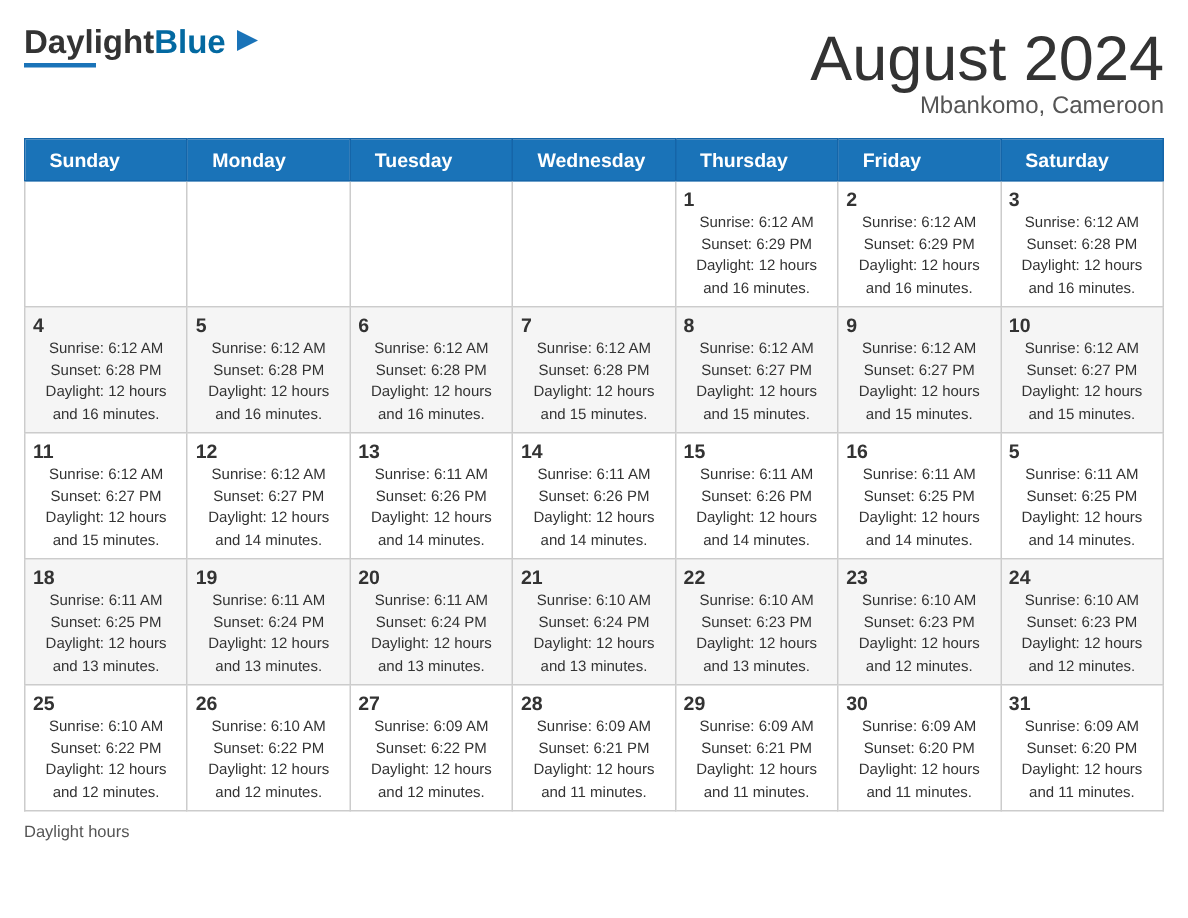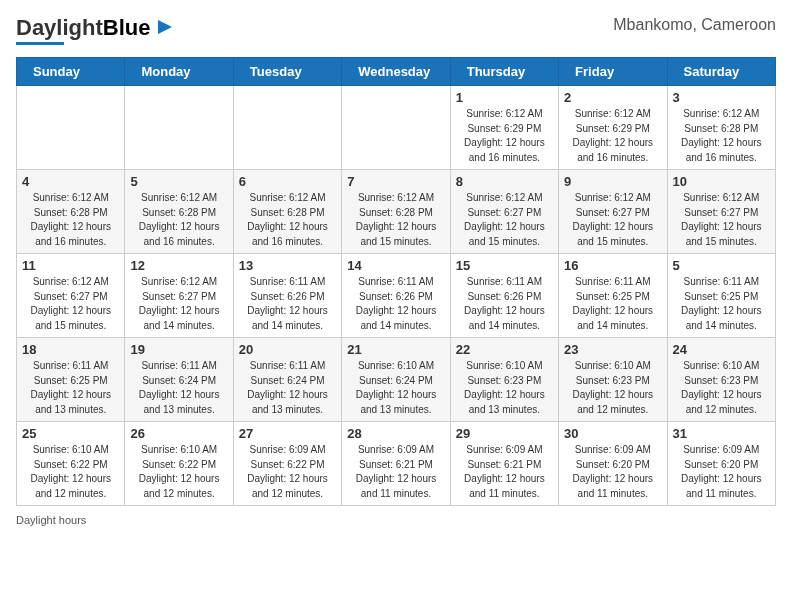--- a/index.html
+++ b/index.html
@@ -20,21 +20,21 @@
       display: flex;
       flex-direction: column;
       align-items: flex-start;
     }
     .logo-text {
       font-size: 22px;
       font-weight: bold;
       color: #333;
       line-height: 1.1;
     }
-    .logo-text span.blue { color: #000000; }
+    .logo-text span.blue { color: #0369a1; }
     .title-block {
       text-align: right;
     }
     .main-title {
       font-size: 42px;
       font-weight: normal;
       color: #333;
       line-height: 1.1;
     }
     .subtitle {
@@ -101,20 +101,21 @@
       <span class="logo-text">
         <span style="color:#333;">Daylight</span><span class="blue">Blue</span>
       </span>
       <svg width="22" height="22" viewBox="0 0 22 22" style="margin-left:4px;margin-top:-2px;">
         <polygon points="4,4 18,11 4,18" fill="#1a73b8"></polygon>
       </svg>
     </div>
     <div style="width:48px;height:3px;background:#1a73b8;margin-top:2px;"></div>
   </div>
   <div class="title-block">
+    <div class="main-title">August 2024</div>
     <div class="subtitle">Mbankomo, Cameroon</div>
   </div>
 </div>
 
 <table class="calendar">
   <thead>
     <tr>
     <th>Sunday</th>
         <th>Monday</th>
         <th>Tuesday</th>

